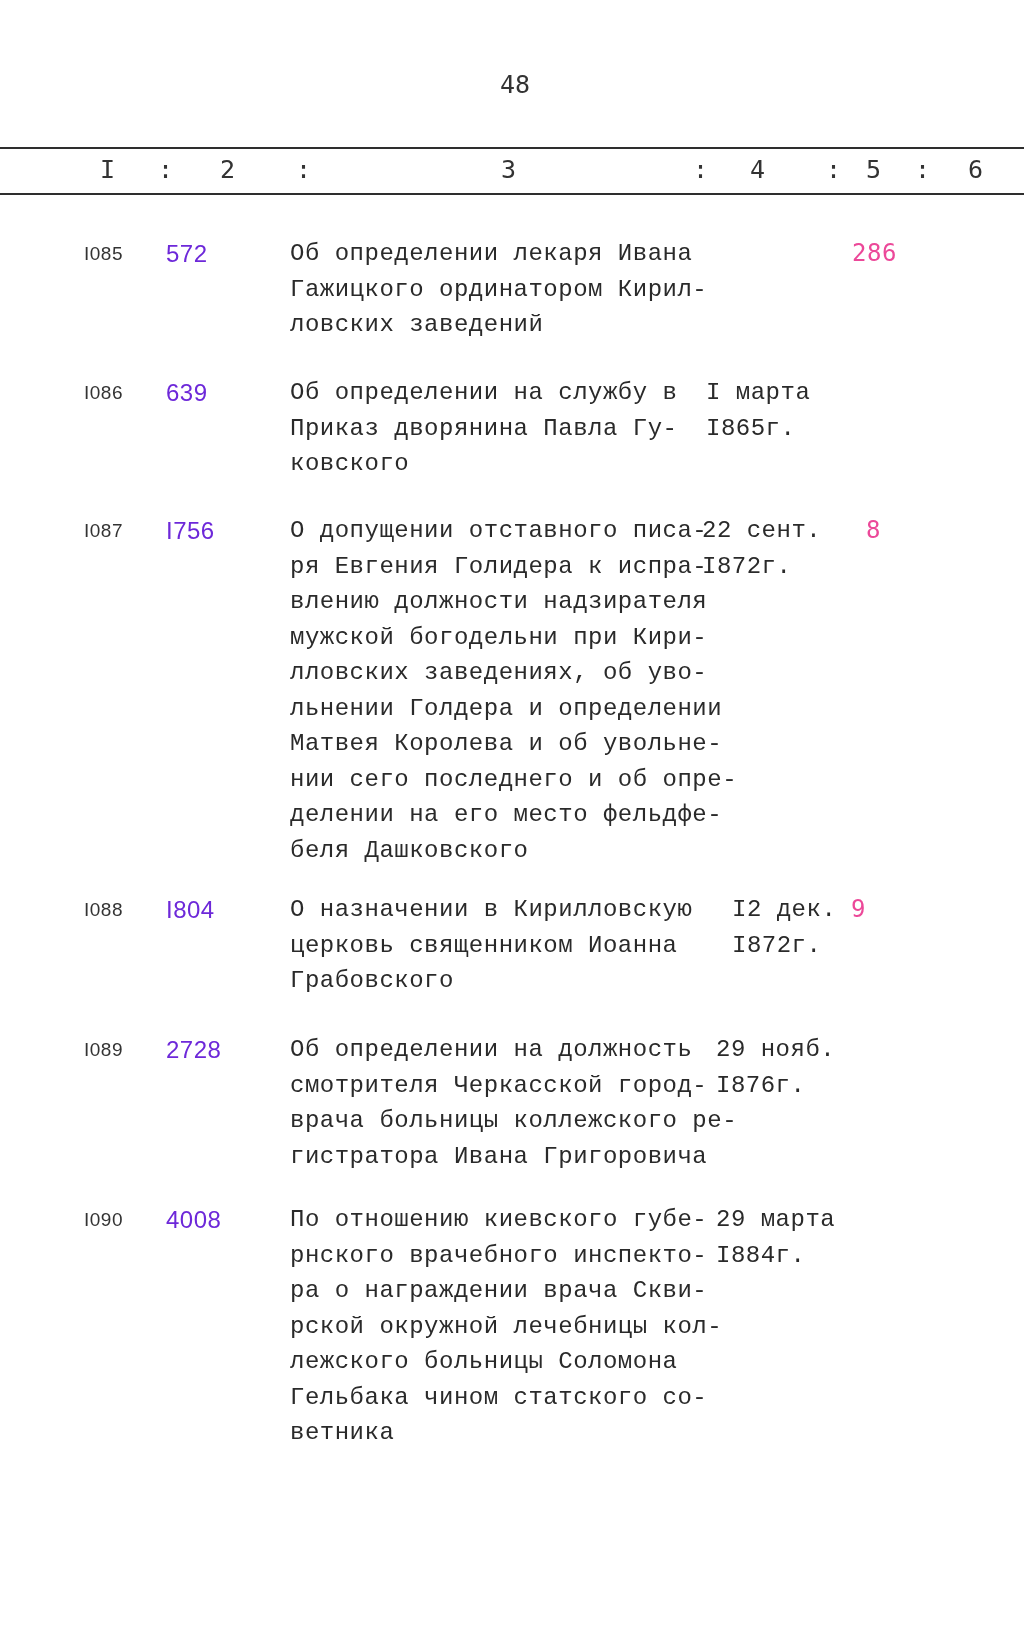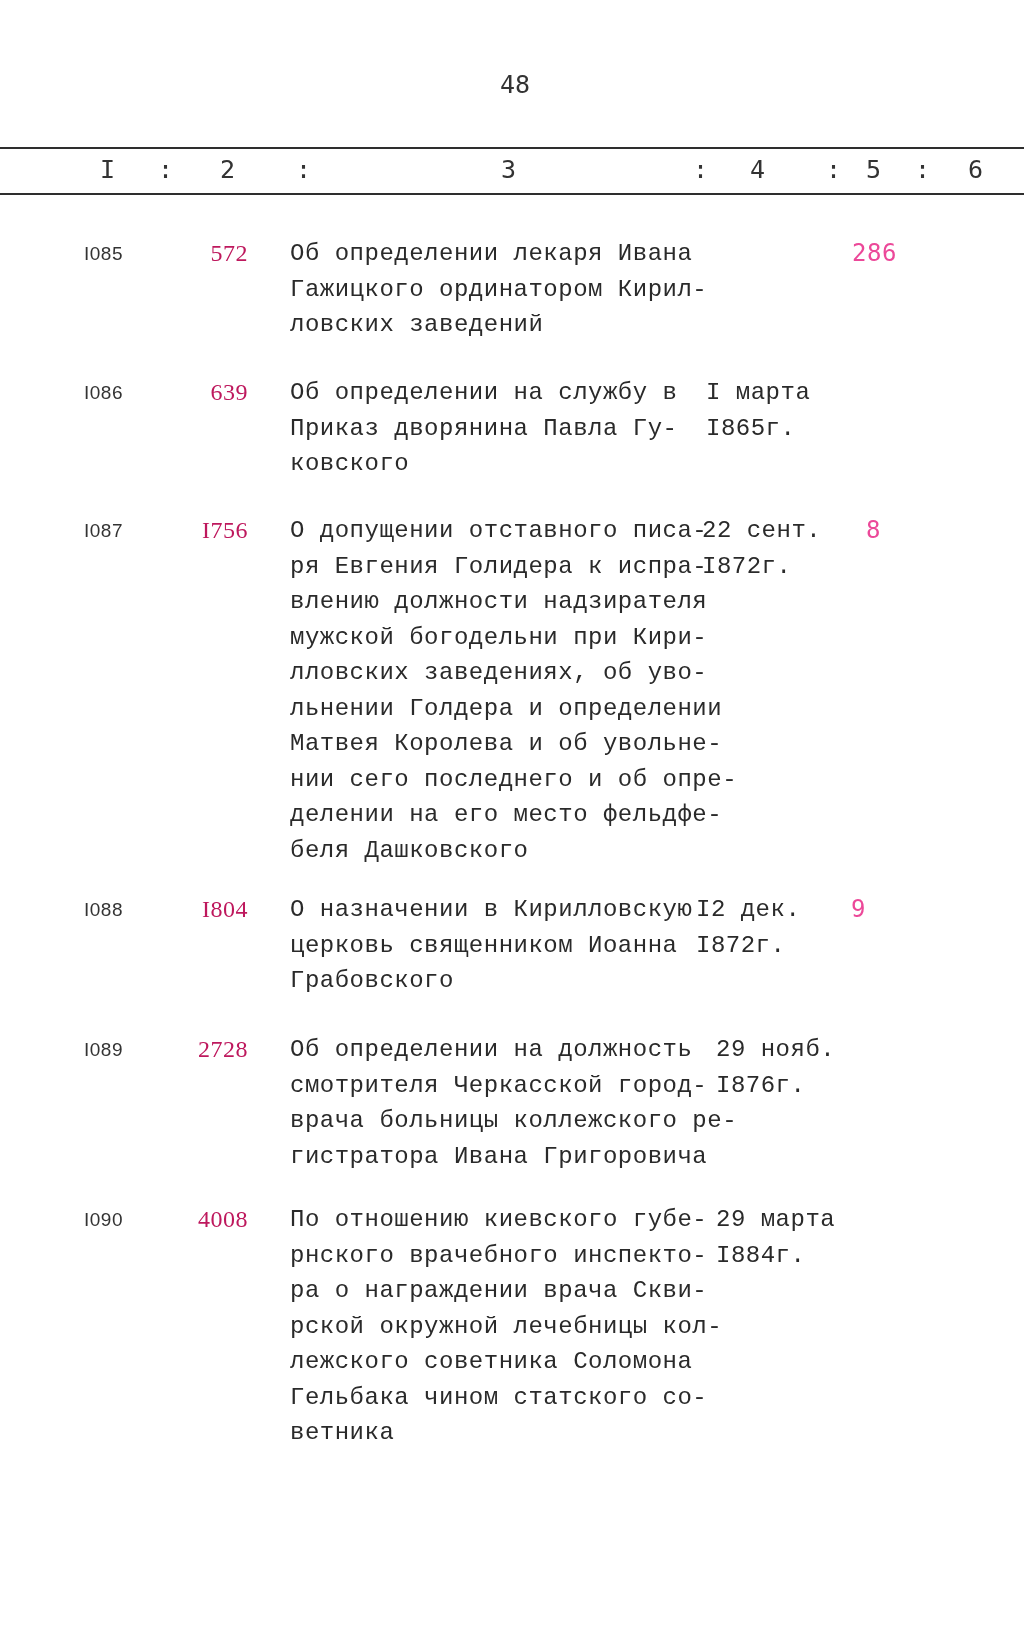--- a/index.html
+++ b/index.html
@@ -50,21 +50,21 @@
   }
   .entry {
     position: absolute;
     left: 0;
     width: 1024px;
     font-size: 24px;
     line-height: 35.5px;
     letter-spacing: 0.5px;
   }
   .entry .c1 { position: absolute; left: 84px; top: 0; font-family: Liberation Sans, sans-serif; font-size: 19px; color: #333; }
-  .entry .c2 { position: absolute; width: 82px; left: 166px; text-align: right; top: 0; font-family: Liberation Serif, serif; font-size: 24px; color: #be185d; }
+  .entry .c2 { position: absolute; width: 82px; left: 166px; top: 0; font-family: Liberation Sans, sans-serif; font-size: 24px; color: #6d28d9; }
   .entry .c3 { position: absolute; left: 290px; top: 0; width: 430px; }
   .entry .c3 div { white-space: nowrap; }
   .entry .c4 { position: absolute; left: 713px; top: 0; width: 120px; }
   .entry .c4 div { white-space: nowrap; }
   .entry .c5 { position: absolute; top: 0; font-family: "DejaVu Sans Mono", monospace; font-size: 24px; color: #ec4899; }
 </style>
 </head>
 <body>
 
 <div class="page-number">48</div>
@@ -133,21 +133,21 @@
 </div>
 
 <div class="entry" style="top:892px">
   <span class="c1">I088</span>
   <span class="c2">I804</span>
   <div class="c3">
     <div>О назначении в Кирилловскую</div>
     <div>церковь священником Иоанна</div>
     <div>Грабовского</div>
   </div>
-  <div class="c4" style="left:696px">
+  <div class="c4" style="left:732px">
     <div>I2 дек.</div>
     <div>I872г.</div>
   </div>
   <span class="c5" style="left:851px">9</span>
 </div>
 
 <div class="entry" style="top:1032px">
   <span class="c1">I089</span>
   <span class="c2">2728</span>
   <div class="c3">
@@ -163,21 +163,21 @@
 </div>
 
 <div class="entry" style="top:1202px">
   <span class="c1">I090</span>
   <span class="c2">4008</span>
   <div class="c3">
     <div>По отношению киевского губе-</div>
     <div>рнского врачебного инспекто-</div>
     <div>ра о награждении врача Скви-</div>
     <div>рской окружной лечебницы кол-</div>
-    <div>лежского советника Соломона</div>
+    <div>лежского больницы Соломона</div>
     <div>Гельбака чином статского со-</div>
     <div>ветника</div>
   </div>
   <div class="c4" style="left:716px">
     <div>29 марта</div>
     <div>I884г.</div>
   </div>
 </div>
 
 </body></html>

